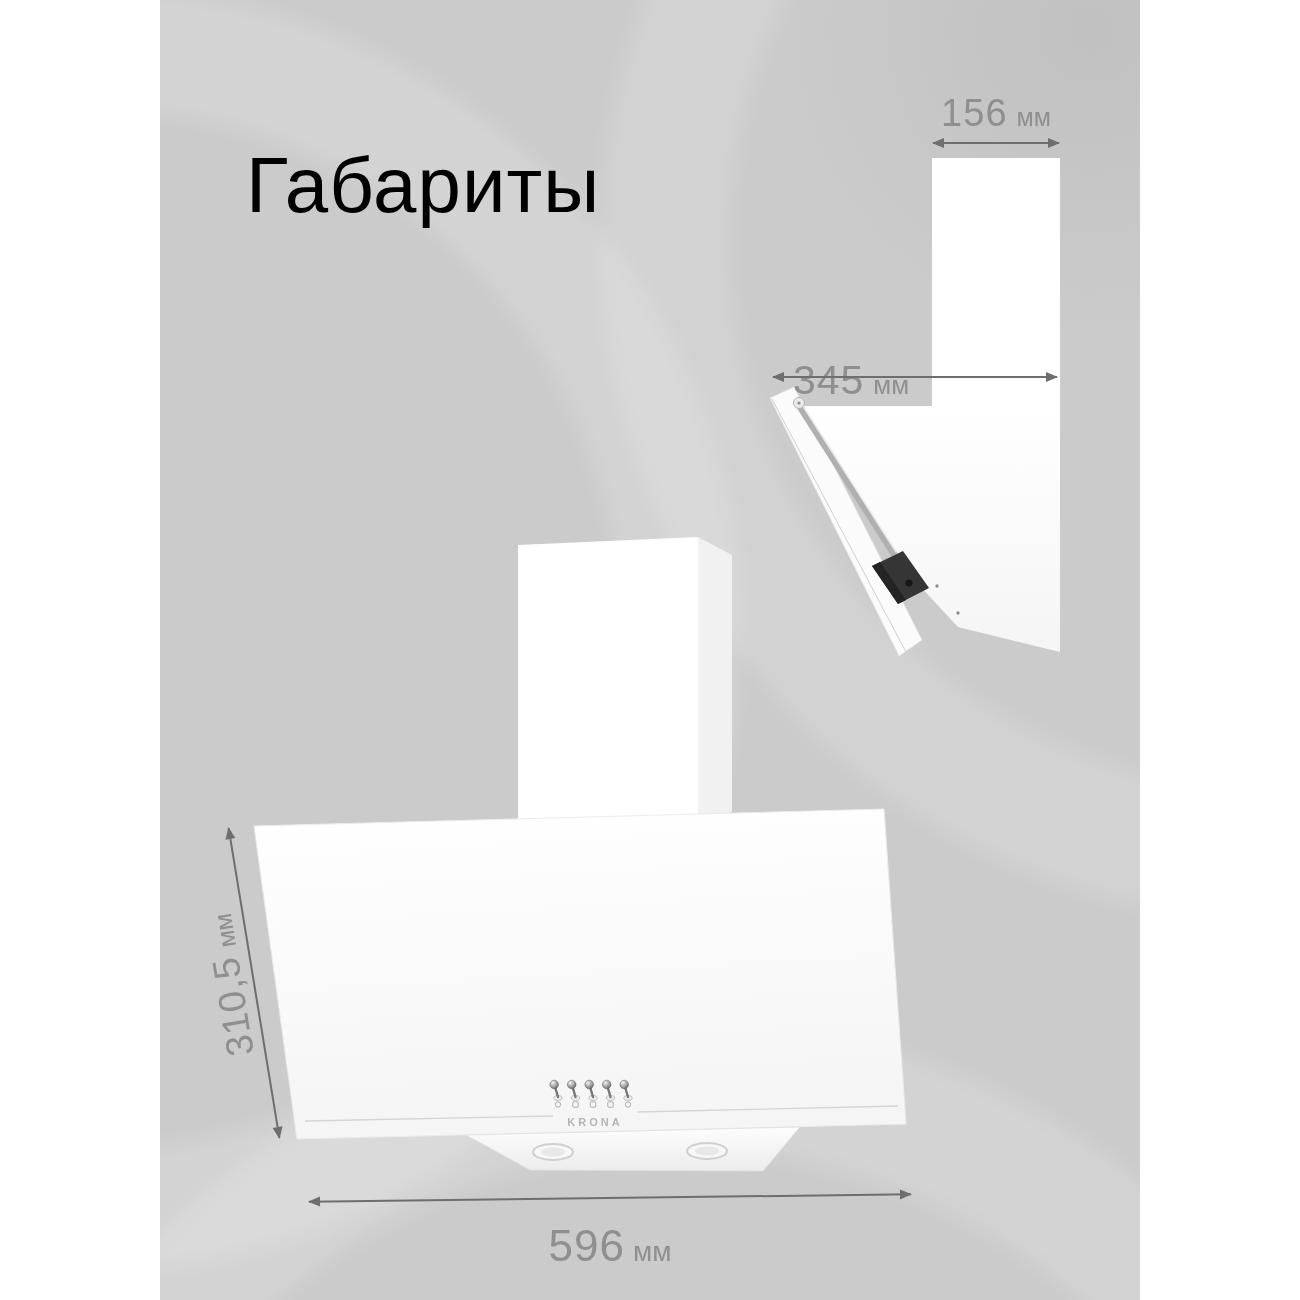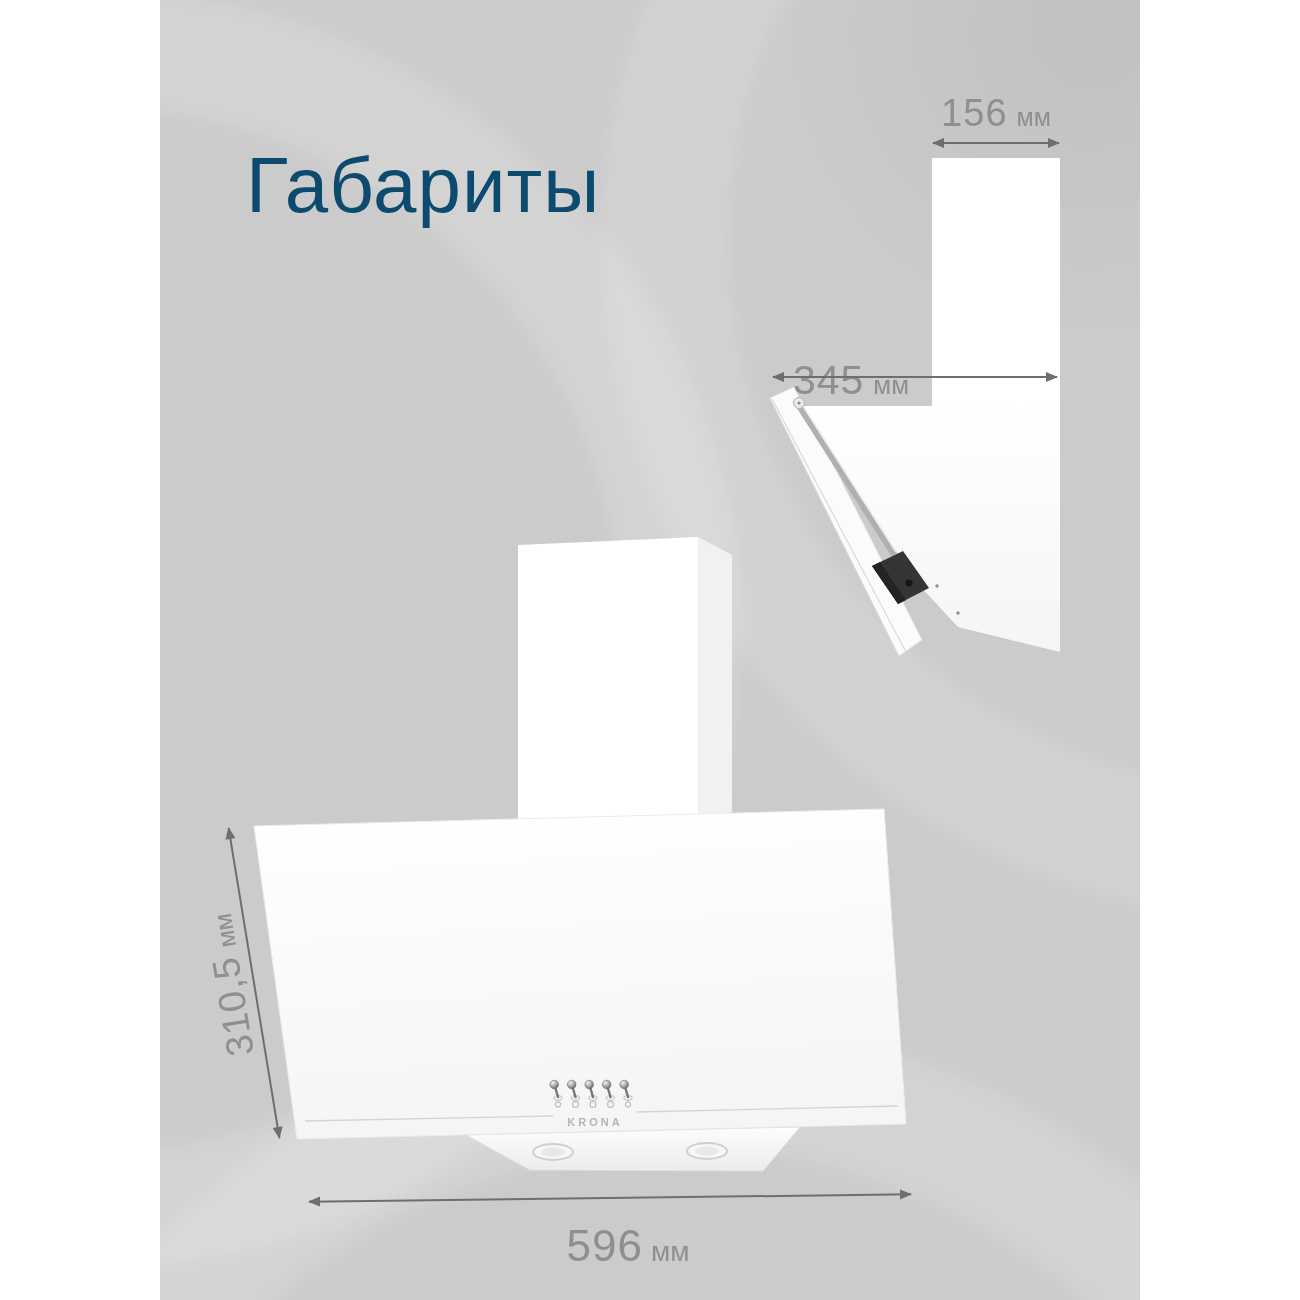--- a/index.html
+++ b/index.html
@@ -21,21 +21,21 @@
   .swirl{
     position:absolute;border-radius:50%;box-sizing:border-box;
     border:solid rgba(255,255,255,0.17);filter:blur(10px);
   }
   .swirl.s1{width:1280px;height:1280px;border-width:120px;left:-700px;top:-10px;}
   .swirl.s2{width:1360px;height:1360px;border-width:130px;left:440px;top:-440px;border-color:rgba(255,255,255,0.15);}
   .swirl.s3{width:1480px;height:1480px;border-width:130px;left:-220px;top:1020px;border-color:rgba(255,255,255,0.16);}
   
   .title{
     position:absolute;left:246px;top:143px;font-size:78px;line-height:1.1;
-    color:#0c4a6e;letter-spacing:1px;white-space:nowrap;
+    color:#000000;letter-spacing:1px;white-space:nowrap;
   }
   
   .dim-line{position:absolute;height:2px;background:#6e6e6e;}
   .dim-line::before{
     content:"";position:absolute;left:-1px;top:-4px;width:0;height:0;
     border-top:5px solid transparent;border-bottom:5px solid transparent;
     border-right:12px solid #6e6e6e;
   }
   .dim-line::after{
     content:"";position:absolute;right:-1px;top:-4px;width:0;height:0;
@@ -49,21 +49,21 @@
   .dim-label .val{letter-spacing:1px;}
   .lbl-156 .val{font-size:38px;text-align:center;}  .lbl-156 .unit{font-size:25px;}
   .lbl-345 .val{font-size:41px;}  .lbl-345 .unit{font-size:26px;}
   .lbl-310 .val{font-size:38px;}  .lbl-310 .unit{font-size:25px;}
   .lbl-596 .val{font-size:44px;}  .lbl-596 .unit{font-size:28px;}
   .pos-156-line{left:933px;top:142px;width:126px;}
   .pos-156-label{left:996px;top:117px;transform:translate(-50%,-58%);}
   .pos-345-line{left:773px;top:376px;width:284px;}
   .pos-345-label{left:851px;top:352px;transform:translate(-50%,-58%);margin-top:32px;}
   .pos-596-line{left:309px;top:1197px;width:602px;transform:rotate(-0.7deg);}
-  .pos-596-label{left:628px;top:1246px;transform:translate(-50%,-50%);gap:8px;}
+  .pos-596-label{left:610px;top:1246px;transform:translate(-50%,-50%);gap:8px;}
   .pos-310-line{left:97px;top:982px;width:314px;transform:rotate(80.7deg);}
   .pos-310-label{left:230px;top:985px;transform:translate(-50%,-50%) rotate(-99.3deg);}
   svg{position:absolute;display:block;}
   .svg-side{left:740px;top:100px;width:350px;height:580px;}
   .svg-front{left:250px;top:520px;width:680px;height:700px;}
   .brand-text{
     font-family:"Liberation Sans","DejaVu Sans",sans-serif;
     font-size:11px;font-weight:bold;letter-spacing:3px;fill:#b5b5b5;
   }
 </style>

